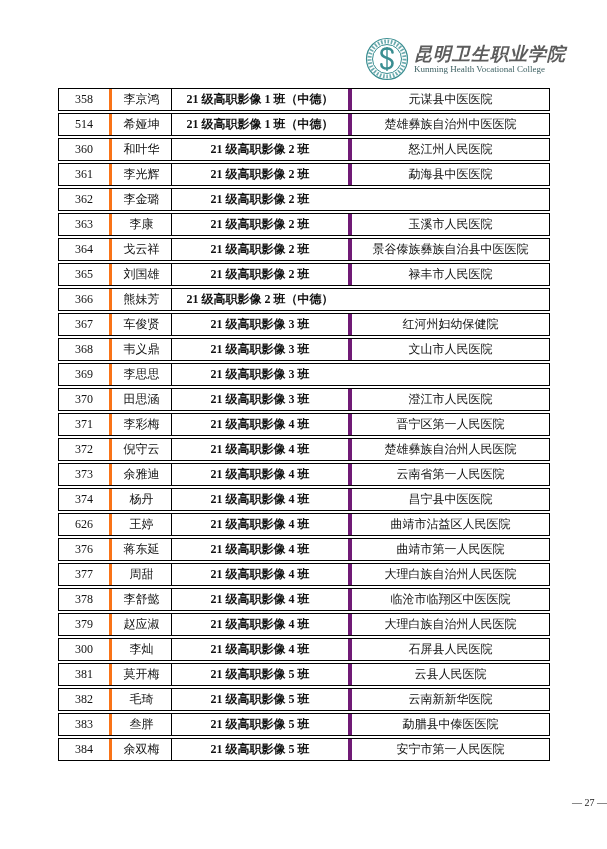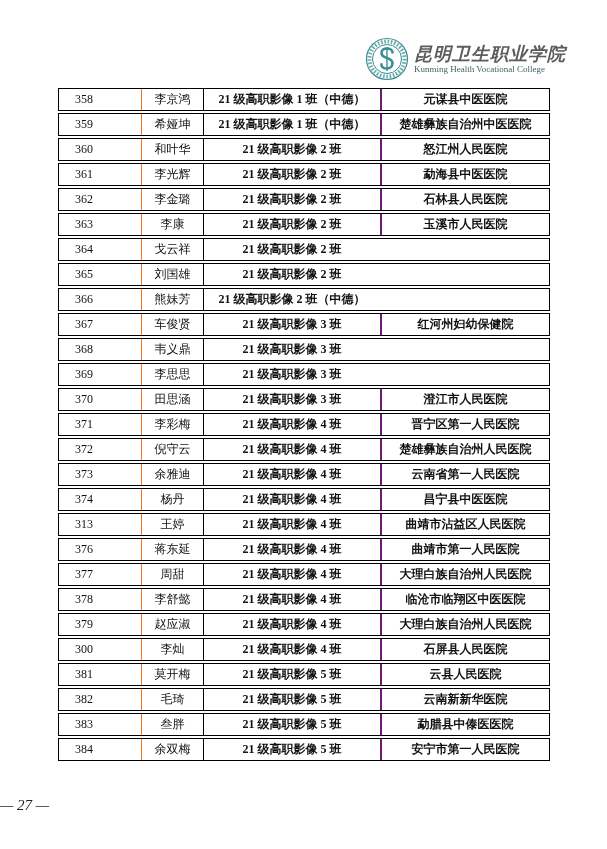--- a/index.html
+++ b/index.html
@@ -70,33 +70,32 @@
     height: 100%;
     display: flex;
     align-items: center;
     justify-content: center;
     font-size: 12px;
     color: #111;
     white-space: nowrap;
     overflow: hidden;
   }
   .cell-no { width: 50px; }
-  .cell-name { width: 62px; border-left: 1px solid #f97316; margin-left: 32px; }
+  .cell-name { width: 62px; border-left: 3px solid #f97316; }
   .cell-class { width: 177px; border-left: 1px solid #000; font-weight: bold; }
-  .cell-hospital { flex: 1; border-left: 2px solid #701a75; font-weight: bold; }
+  .cell-hospital { flex: 1; border-left: 4px solid #701a75; }
   
   .footer {
     position: absolute;
     top: 797px;
     left: 0;
     width: 100%;
-    text-align: left;
-    font-size: 15px;
+    text-align: right;
+    font-size: 10px;
     color: #222;
-    font-style: italic;
   }
 </style>
 </head>
 <body>
 
 <div class="page">
 
   <div class="header">
     <div class="logo">
       <svg width="44" height="44" viewBox="0 0 44 44">
@@ -114,74 +113,76 @@
   </div>
 
   <div class="table" id="assignment-table">
       <div class="trow">
         <div class="tcell cell-no">358</div>
         <div class="tcell cell-name">李京鸿</div>
         <div class="tcell cell-class">21 级高职影像 1 班（中德）</div>
         <div class="tcell cell-hospital">元谋县中医医院</div>
       </div>
       <div class="trow">
-        <div class="tcell cell-no">359</div>
+        <div class="tcell cell-no">514</div>
         <div class="tcell cell-name">希娅坤</div>
         <div class="tcell cell-class">21 级高职影像 1 班（中德）</div>
         <div class="tcell cell-hospital">楚雄彝族自治州中医医院</div>
       </div>
       <div class="trow">
         <div class="tcell cell-no">360</div>
         <div class="tcell cell-name">和叶华</div>
         <div class="tcell cell-class">21 级高职影像 2 班</div>
         <div class="tcell cell-hospital">怒江州人民医院</div>
       </div>
       <div class="trow">
         <div class="tcell cell-no">361</div>
         <div class="tcell cell-name">李光辉</div>
         <div class="tcell cell-class">21 级高职影像 2 班</div>
         <div class="tcell cell-hospital">勐海县中医医院</div>
       </div>
       <div class="trow">
         <div class="tcell cell-no">362</div>
         <div class="tcell cell-name">李金璐</div>
         <div class="tcell cell-class">21 级高职影像 2 班</div>
-        <div class="tcell cell-hospital">石林县人民医院</div>
       </div>
       <div class="trow">
         <div class="tcell cell-no">363</div>
         <div class="tcell cell-name">李康</div>
         <div class="tcell cell-class">21 级高职影像 2 班</div>
         <div class="tcell cell-hospital">玉溪市人民医院</div>
       </div>
       <div class="trow">
         <div class="tcell cell-no">364</div>
         <div class="tcell cell-name">戈云祥</div>
         <div class="tcell cell-class">21 级高职影像 2 班</div>
+        <div class="tcell cell-hospital">景谷傣族彝族自治县中医医院</div>
       </div>
       <div class="trow">
         <div class="tcell cell-no">365</div>
         <div class="tcell cell-name">刘国雄</div>
         <div class="tcell cell-class">21 级高职影像 2 班</div>
+        <div class="tcell cell-hospital">禄丰市人民医院</div>
       </div>
       <div class="trow">
         <div class="tcell cell-no">366</div>
         <div class="tcell cell-name">熊妹芳</div>
         <div class="tcell cell-class">21 级高职影像 2 班（中德）</div>
       </div>
       <div class="trow">
         <div class="tcell cell-no">367</div>
         <div class="tcell cell-name">车俊贤</div>
         <div class="tcell cell-class">21 级高职影像 3 班</div>
         <div class="tcell cell-hospital">红河州妇幼保健院</div>
       </div>
       <div class="trow">
         <div class="tcell cell-no">368</div>
         <div class="tcell cell-name">韦义鼎</div>
         <div class="tcell cell-class">21 级高职影像 3 班</div>
+        <div class="tcell cell-hospital">文山市人民医院</div>
       </div>
       <div class="trow">
         <div class="tcell cell-no">369</div>
         <div class="tcell cell-name">李思思</div>
         <div class="tcell cell-class">21 级高职影像 3 班</div>
       </div>
       <div class="trow">
         <div class="tcell cell-no">370</div>
         <div class="tcell cell-name">田思涵</div>
         <div class="tcell cell-class">21 级高职影像 3 班</div>
@@ -205,21 +206,21 @@
         <div class="tcell cell-class">21 级高职影像 4 班</div>
         <div class="tcell cell-hospital">云南省第一人民医院</div>
       </div>
       <div class="trow">
         <div class="tcell cell-no">374</div>
         <div class="tcell cell-name">杨丹</div>
         <div class="tcell cell-class">21 级高职影像 4 班</div>
         <div class="tcell cell-hospital">昌宁县中医医院</div>
       </div>
       <div class="trow">
-        <div class="tcell cell-no">313</div>
+        <div class="tcell cell-no">626</div>
         <div class="tcell cell-name">王婷</div>
         <div class="tcell cell-class">21 级高职影像 4 班</div>
         <div class="tcell cell-hospital">曲靖市沾益区人民医院</div>
       </div>
       <div class="trow">
         <div class="tcell cell-no">376</div>
         <div class="tcell cell-name">蒋东延</div>
         <div class="tcell cell-class">21 级高职影像 4 班</div>
         <div class="tcell cell-hospital">曲靖市第一人民医院</div>
       </div>

